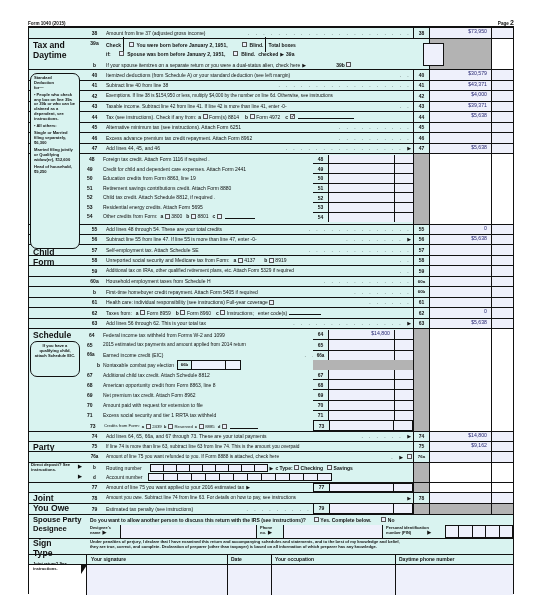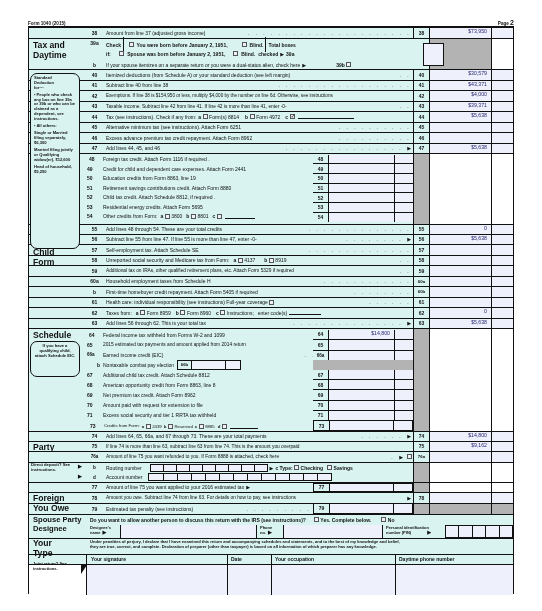--- a/index.html
+++ b/index.html
@@ -941,31 +941,31 @@
 
     <div class="sect" style="position:absolute;left:0;top:302px;width:57px;">
       <div>Schedule</div>
     </div>
 
     <div class="sect" style="position:absolute;left:0;top:414px;width:57px;">
       <div>Party</div>
     </div>
 
     <div class="sect" style="position:absolute;left:0;top:465px;width:57px;">
-      <div>Foreign</div>
+      <div>Joint</div>
       <div>You Owe</div>
     </div>
 
     <div class="sect" style="position:absolute;left:0;top:487px;width:57px;font-size:7.6px;line-height:8.6px;">
       <div>Spouse Party</div>
       <div>Designee</div>
     </div>
 
     <div class="sect" style="position:absolute;left:0;top:510px;width:57px;">
-      <div>Your</div>
+      <div>Sign</div>
       <div>Type</div>
     </div>
 
     <div class="tiny2 bold" style="position:absolute;left:4px;top:534px;width:52px;font-size:4.1px;">Joint return? See instructions.</div>
 
     <div class="tiny2 bold" style="position:absolute;left:2px;top:434px;width:48px;font-size:4.2px;line-height:5px;">Direct deposit? See instructions.</div>
     <div class="arrow bold" style="position:absolute;left:47px;top:435px;">▶</div>
     <div class="arrow bold" style="position:absolute;left:47px;top:445px;">▶</div>
 
     <div class="bubble" style="left:1px;top:45px;width:50px;height:176px;">

